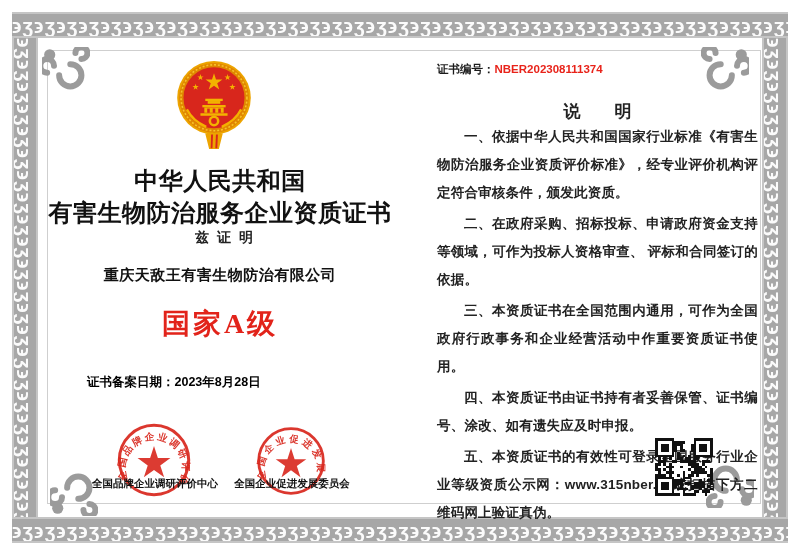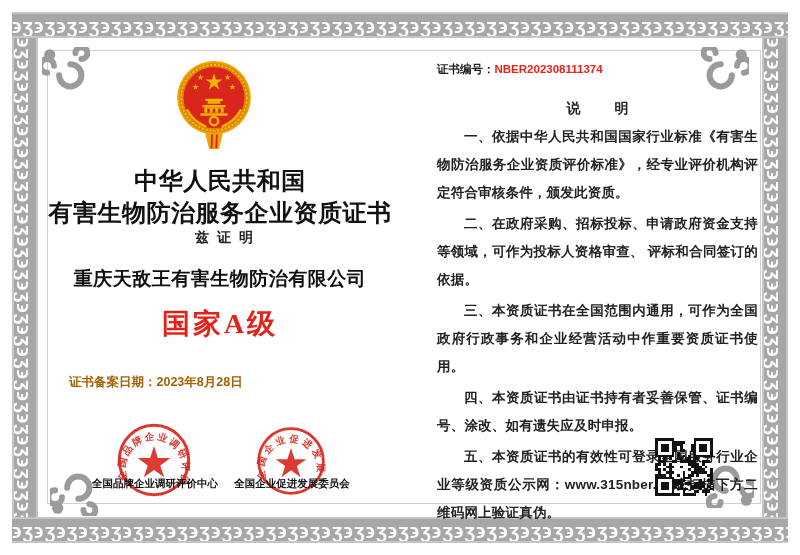--- a/index.html
+++ b/index.html
@@ -29,29 +29,29 @@
   .flourish{position:absolute;width:48px;height:48px;}
   .flourish.tl{left:42px;top:47px;}
   .flourish.tr{left:701px;top:47px;transform:scaleX(-1);}
   .flourish.bl{left:50px;top:468px;transform:scaleY(-1);}
   .flourish.br{left:706px;top:460px;transform:scale(-1,-1);}
   
   .abs{position:absolute;}
   .centerbox{left:28px;width:384px;text-align:center;}
   .title{font-size:24px;font-weight:bold;letter-spacing:.5px;color:#111;}
   .attest{font-size:14px;font-weight:bold;letter-spacing:8px;padding-left:8px;color:#222;}
-  .company{font-size:19px;font-weight:bold;letter-spacing:.5px;color:#111;}
+  .company{font-size:15px;font-weight:bold;letter-spacing:.5px;color:#111;}
   .grade{font-family:"Liberation Serif", serif;font-size:28px;font-weight:bold;letter-spacing:3px;}
-  .dates{left:69px;top:371px;font-size:12.5px;font-weight:bold;line-height:22px;color:#a16207;}
+  .dates{left:87px;top:371px;font-size:12.5px;font-weight:bold;line-height:22px;color:#000000;}
   .seal-label{font-size:10.5px;font-weight:bold;text-align:center;color:#111;}
   
   .certline{left:437px;width:322px;top:62px;text-align:left;padding-right:40px;
             box-sizing:border-box;font-size:11.5px;font-weight:bold;white-space:nowrap;}
   .certline .num{font-weight:bold;}
-  .notes-heading{left:437px;width:321px;top:100px;text-align:center;font-size:14px;
+  .notes-heading{left:437px;width:321px;top:100px;text-align:center;font-size:17px;
                  font-weight:bold;color:#222;}
   .notes-heading .c1{margin-right:34px;}
   .notes{left:437px;top:123px;width:321px;}
   .notes p{margin:0 0 3px 0;font-size:13.5px;font-weight:bold;line-height:28px;
            text-align:justify;text-indent:2em;letter-spacing:.2px;color:#222;}
   .qr{left:655px;top:438px;width:58px;height:58px;}
 </style>
 </head>
 <body>
 

